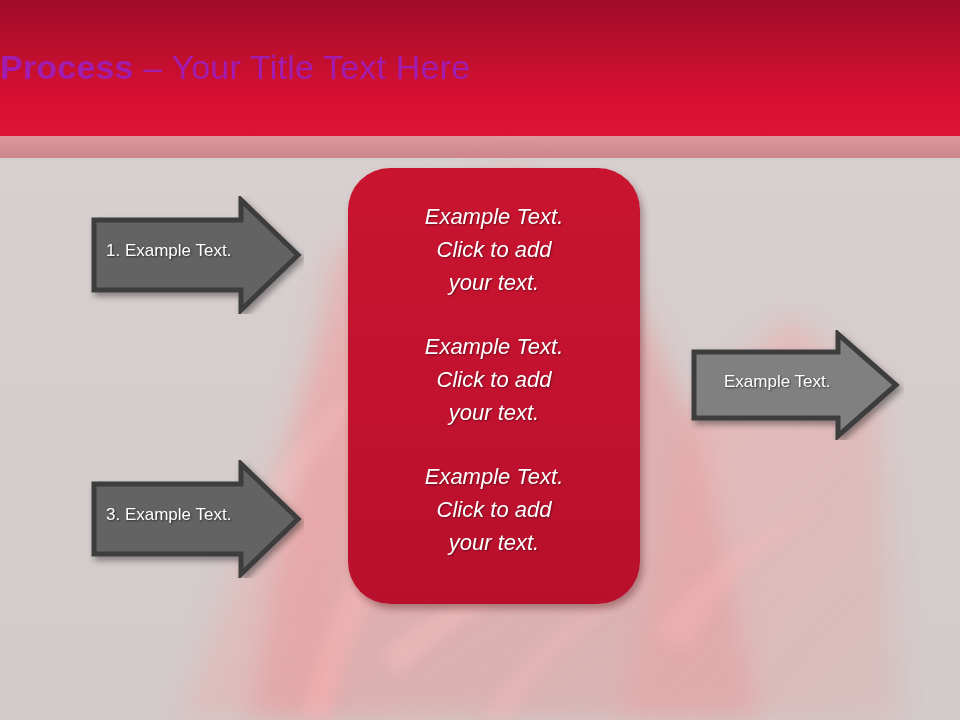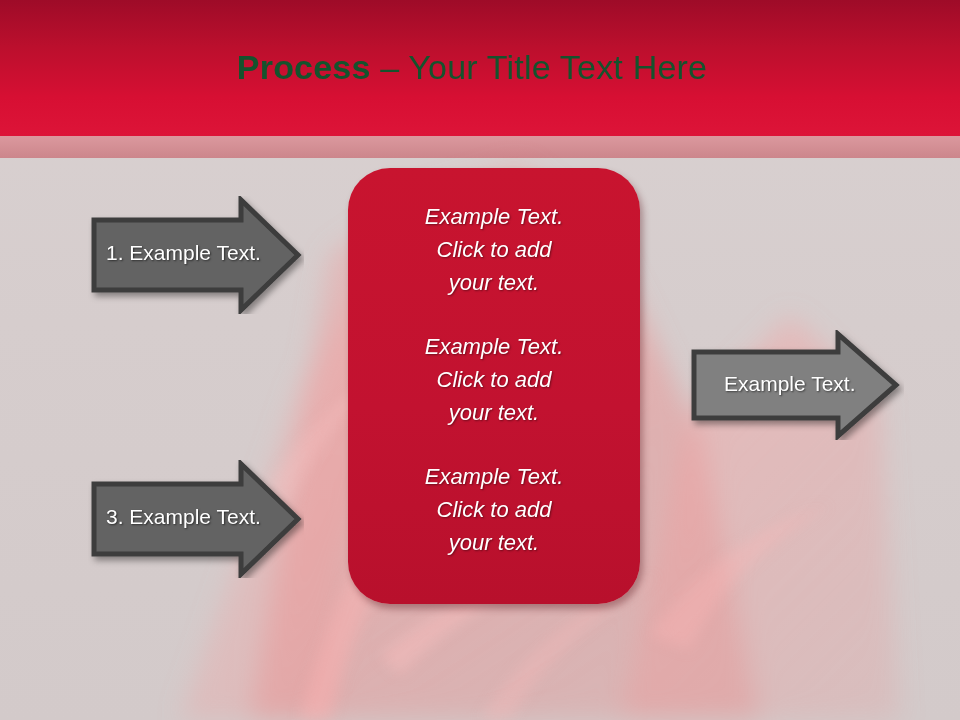--- a/index.html
+++ b/index.html
@@ -52,38 +52,38 @@
   .header-strip-shade {
     position:absolute;
     left:0; top:136px;
     width:960px; height:22px;
     background: linear-gradient(180deg, rgba(255,255,255,0.10), rgba(0,0,0,0.05));
   }
   .slide-title {
     position: absolute;
     left: 0; top: 48px;
     width: 944px;
-    text-align: center;
-    color: #14532d;
+    text-align: left;
+    color: #a21caf;
     font-size: 34px;
     letter-spacing: .2px;
     white-space: nowrap;
   }
   .slide-title .bold { font-weight: 700; }
   .slide-title .rest { font-weight: 400; }
 
   
   .arrow {
     position: absolute;
   }
   .arrow svg { display:block; }
   .arrow-label {
     position: absolute;
     color: #ffffff;
-    font-size: 21px;
+    font-size: 17px;
     white-space: nowrap;
     text-shadow: 1px 1px 2px rgba(0,0,0,0.55);
     pointer-events: none;
     text-align: center;
   }
 
   #arrow1 { left: 88px; top: 196px; width: 216px; height: 118px; }
   #arrow1 .arrow-label { left: 18px; top: 45px; }
   #arrow2 { left: 88px; top: 326px; width: 216px; height: 118px; }
   #arrow2 .arrow-label { left: 18px; top: 45px; }

